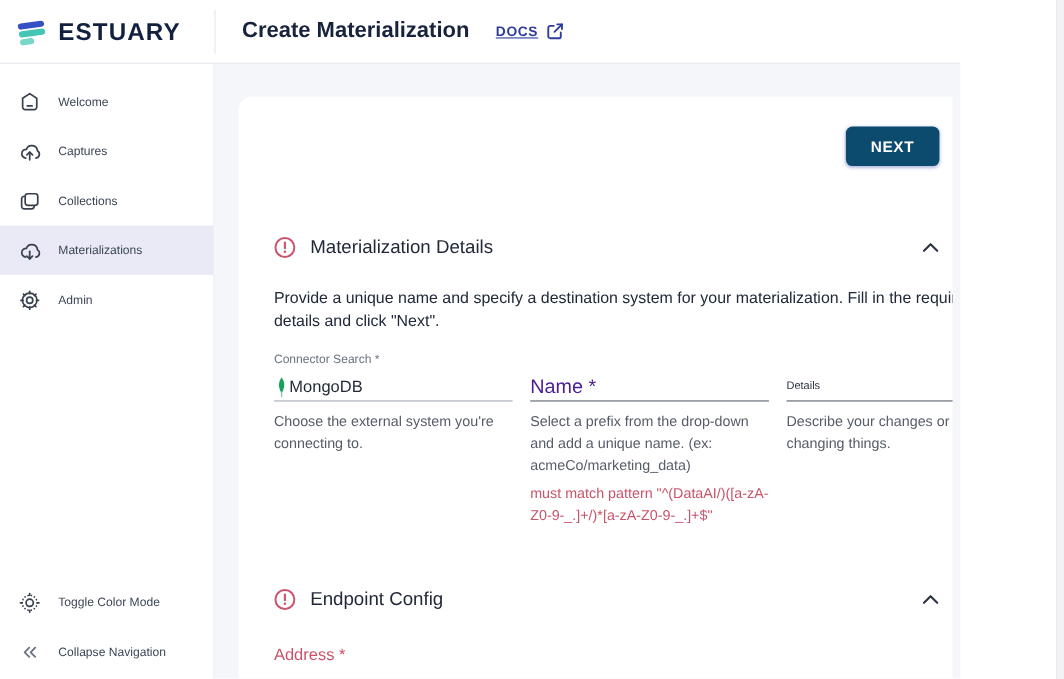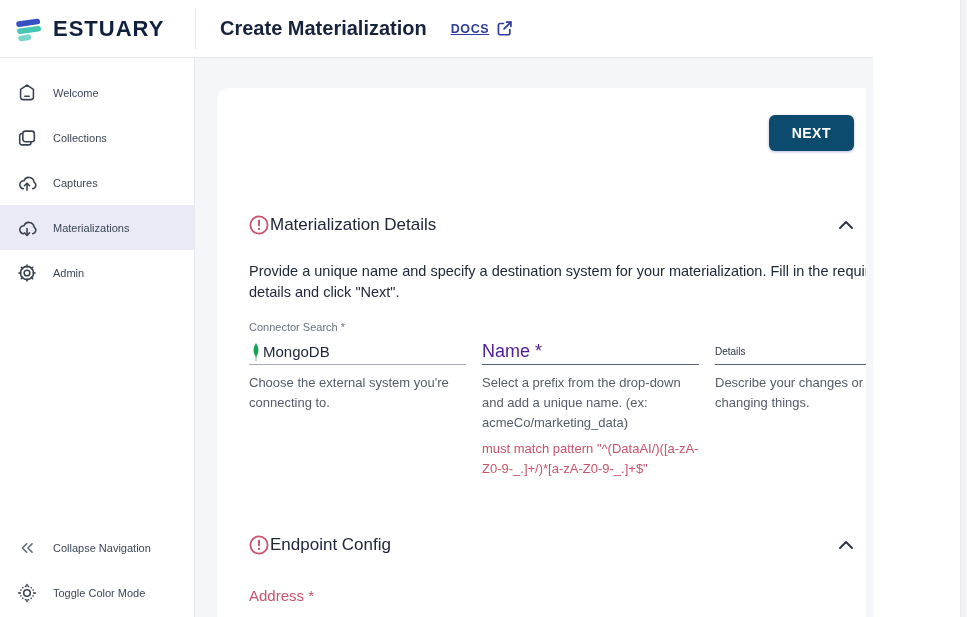--- a/index.html
+++ b/index.html
@@ -39,21 +39,21 @@
 
   .btn-row { display:flex; justify-content:flex-end; }
   .next-btn { background:#0c4a6e; color:#fff; border:none; border-radius:6px;
     font-family:"Liberation Sans",sans-serif; font-size:14px; font-weight:700;
     letter-spacing:0.5px; padding:10px 23px; cursor:pointer;
     box-shadow:0 1px 3px rgba(40,55,160,0.35); }
 
   .section-head { display:flex; align-items:center; justify-content:space-between;
     margin-top:64px; cursor:pointer; }
   .section-head.endpoint { margin-top:56px; }
-  .section-title-wrap { display:flex; align-items:center; gap:1px; }
+  .section-title-wrap { display:flex; align-items:center; gap:13px; }
   .section-title { font-size:17px; color:#202839; }
   .err-badge { width:20px; height:20px; }
 
   .section-desc { margin-top:26px; width:662px; font-size:14.5px; line-height:21px;
     color:#20293a; }
 
   .form-row { margin-top:18px; display:grid; grid-template-columns:217px 217px 217px;
     column-gap:16px; }
   .field { display:flex; flex-direction:column; }
   .tiny-label { font-size:11px; color:#6a7280; height:14px; margin-bottom:4px; }
@@ -122,36 +122,36 @@
               <path d="M12 3.4l7 4.6v8.6a2.6 2.6 0 0 1-2.6 2.6H7.6A2.6 2.6 0 0 1 5 16.6V8z"></path>
               <path d="M9.6 15.6h4.8"></path>
             </svg>
           </span>
           <span>Welcome</span>
         </div>
 
         <div class="nav-item">
           <span class="ic">
             <svg width="22" height="22" viewBox="0 0 24 24" fill="none" stroke="#39414f" stroke-width="1.7" stroke-linecap="round" stroke-linejoin="round">
-              <rect x="7.5" y="4.5" width="12.5" height="11.5" rx="2.6"></rect>
-              <path d="M4 9.5a2.5 2.5 0 0 1 2.5-2.5M4 9.5v7.4a2.6 2.6 0 0 0 2.6 2.6h7.3a2.5 2.5 0 0 0 2.5-2.5"></path>
-            </svg>
-          </span>
-          <span>Collections</span>
-        </div>
-
-        <div class="nav-item">
-          <span class="ic">
-            <svg width="22" height="22" viewBox="0 0 24 24" fill="none" stroke="#39414f" stroke-width="1.7" stroke-linecap="round" stroke-linejoin="round">
               <path d="M8.2 18.2a4.3 4.3 0 1 1 .5-8.6 5.7 5.7 0 0 1 11 1.4 3.9 3.9 0 0 1-1.5 7.2"></path>
               <path d="M12 20v-7.5"></path>
               <path d="M9.2 15l2.8-2.8 2.8 2.8"></path>
             </svg>
           </span>
           <span>Captures</span>
+        </div>
+
+        <div class="nav-item">
+          <span class="ic">
+            <svg width="22" height="22" viewBox="0 0 24 24" fill="none" stroke="#39414f" stroke-width="1.7" stroke-linecap="round" stroke-linejoin="round">
+              <rect x="7.5" y="4.5" width="12.5" height="11.5" rx="2.6"></rect>
+              <path d="M4 9.5a2.5 2.5 0 0 1 2.5-2.5M4 9.5v7.4a2.6 2.6 0 0 0 2.6 2.6h7.3a2.5 2.5 0 0 0 2.5-2.5"></path>
+            </svg>
+          </span>
+          <span>Collections</span>
         </div>
 
         <div class="nav-item selected">
           <span class="ic">
             <svg width="22" height="22" viewBox="0 0 24 24" fill="none" stroke="#39414f" stroke-width="1.7" stroke-linecap="round" stroke-linejoin="round">
               <path d="M8.2 18.2a4.3 4.3 0 1 1 .5-8.6 5.7 5.7 0 0 1 11 1.4 3.9 3.9 0 0 1-1.5 7.2"></path>
               <path d="M12 12.5V20"></path>
               <path d="M9.2 17.2l2.8 2.8 2.8-2.8"></path>
             </svg>
           </span>
@@ -175,41 +175,41 @@
               </g>
             </svg>
           </span>
           <span>Admin</span>
         </div>
       </div>
 
       <div class="sidebar-footer">
         <div class="nav-item">
           <span class="ic">
-            <svg width="20" height="20" viewBox="0 0 24 24" fill="none" stroke="#6b7280" stroke-width="2" stroke-linecap="round" stroke-linejoin="round">
-              <path d="M11.5 7l-5 5 5 5"></path>
-              <path d="M18 7l-5 5 5 5"></path>
-            </svg>
-          </span>
-          <span>Collapse Navigation</span>
-        </div>
-        <div class="nav-item">
-          <span class="ic">
             <svg width="22" height="22" viewBox="0 0 24 24" fill="none" stroke="#39414f" stroke-width="1.7" stroke-linecap="round">
               <circle cx="12" cy="12" r="3.6"></circle>
               <g stroke-dasharray="0.1 3.2">
                 <circle cx="12" cy="12" r="7.4"></circle>
               </g>
               <path d="M12 2.8v1.6"></path>
                 <path d="M12 19.6v1.6"></path>
               <path d="M2.8 12h1.6"></path>
                 <path d="M19.6 12h1.6"></path>
             </svg>
           </span>
           <span>Toggle Color Mode</span>
+        </div>
+        <div class="nav-item">
+          <span class="ic">
+            <svg width="20" height="20" viewBox="0 0 24 24" fill="none" stroke="#6b7280" stroke-width="2" stroke-linecap="round" stroke-linejoin="round">
+              <path d="M11.5 7l-5 5 5 5"></path>
+              <path d="M18 7l-5 5 5 5"></path>
+            </svg>
+          </span>
+          <span>Collapse Navigation</span>
         </div>
       </div>
     </div>
 
     <div class="main">
       <div class="card">
 
         <div class="btn-row">
           <button class="next-btn">NEXT</button>
         </div>

